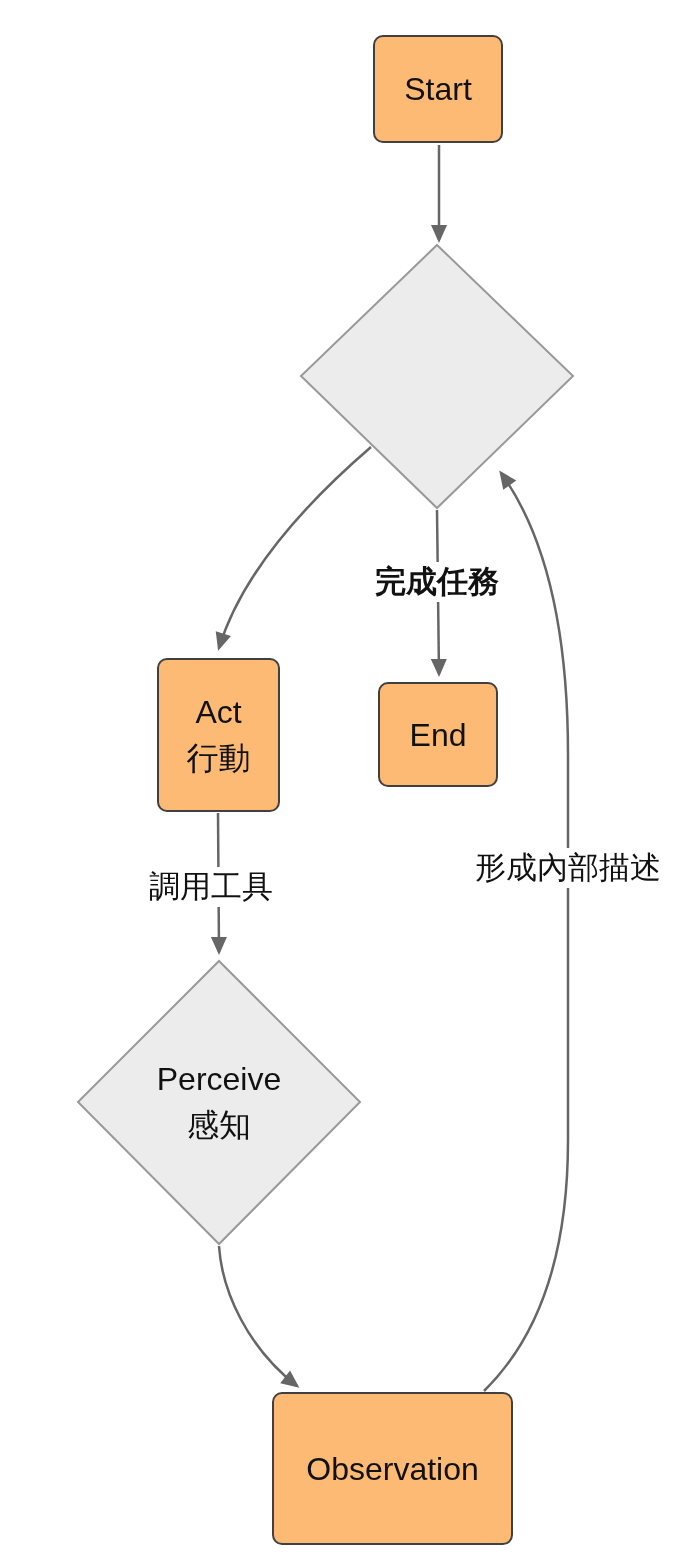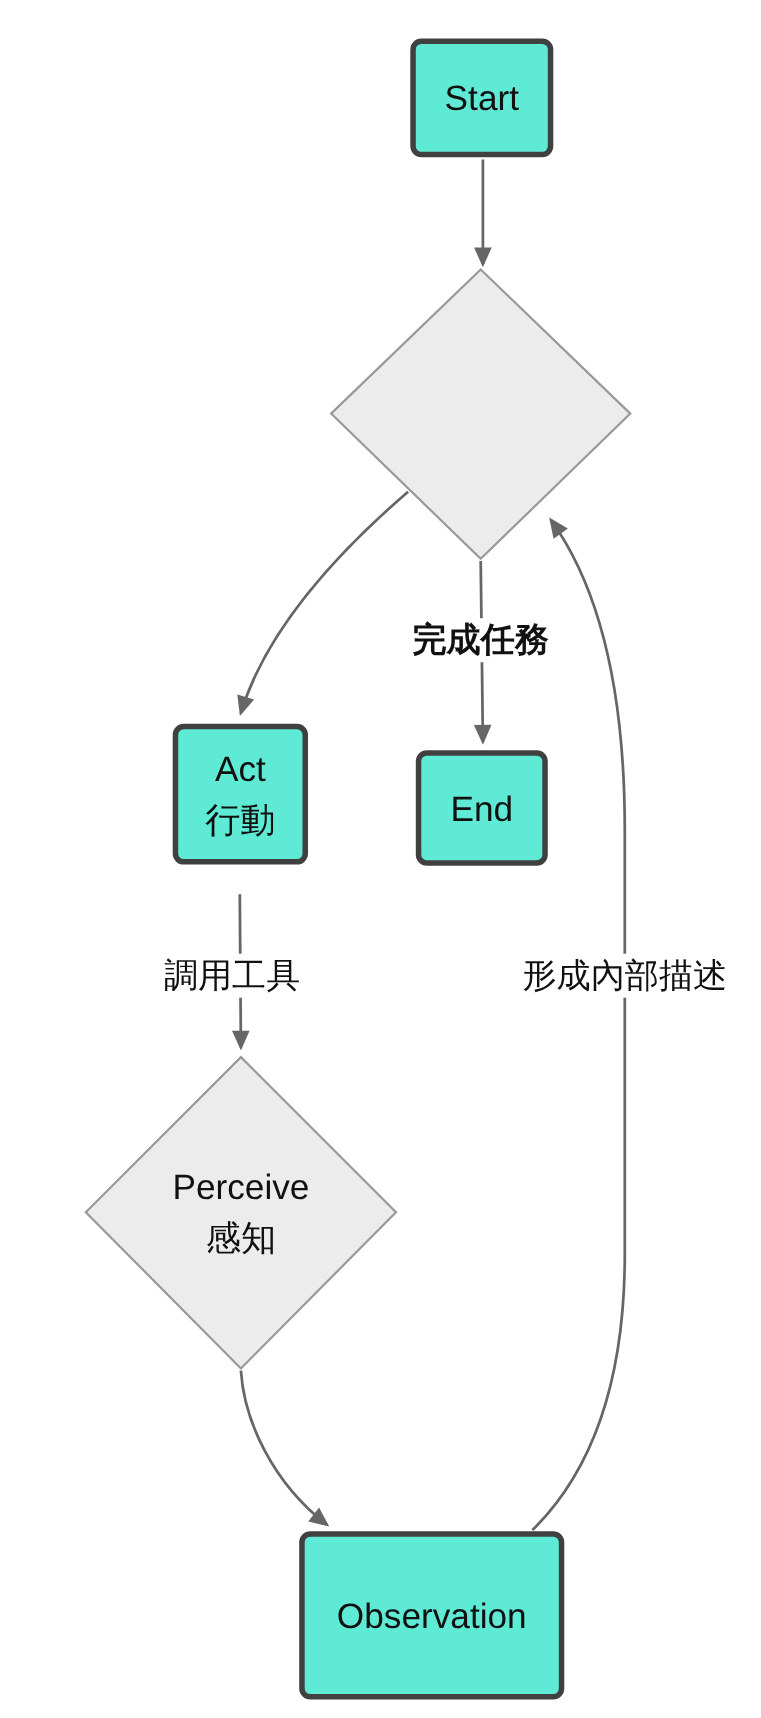--- a/index.html
+++ b/index.html
@@ -33,49 +33,49 @@
     display: flex;
     flex-direction: column;
     align-items: center;
     justify-content: center;
     text-align: center;
     font-size: 32px;
     line-height: 46px;
     color: #111111;
   }
   .node.rect {
-    background: #5eead4;
-    border: 5px solid #404040;
+    background: #fdba74;
+    border: 2px solid #404040;
     border-radius: 10px;
   }
   .node.diamond-text {
     background: transparent;
     border: none;
   }
   .n-start       { left: 373px; top: 35px;   width: 130px; height: 108px; }
   .n-reason      { left: 337px; top: 326px;  width: 200px; height: 100px; }
-  .n-act         { left: 157px; top: 658px;  width: 123px; height: 128px; }
+  .n-act         { left: 157px; top: 658px;  width: 123px; height: 154px; }
   .n-end         { left: 378px; top: 682px;  width: 120px; height: 105px; }
   .n-perceive    { left: 119px; top: 1052px; width: 200px; height: 100px; }
   .n-observation { left: 272px; top: 1392px; width: 241px; height: 153px; }
   .edge-label {
     position: absolute;
     transform: translate(-50%, -50%);
     background: #ffffff;
     padding: 2px 5px;
     font-size: 31px;
     line-height: 36px;
     white-space: nowrap;
     color: #111111;
     text-align: center;
   }
   .l-plan      { left: 215px; top: 582px; }
   .l-finish    { left: 437px; top: 582px; font-weight: bold; }
   .l-calltool  { left: 211px; top: 887px; }
-  .l-internal  { left: 568px; top: 887px; }
+  .l-internal  { left: 568px; top: 868px; }
   .l-observe   { left: 212px; top: 1313px; }
 </style>
 </head>
 <body>
 
 <div class="canvas">
 
   <svg class="edge-layer" width="692" height="1562" viewBox="0 0 692 1562" xmlns="http://www.w3.org/2000/svg">
     <defs>
       <marker id="arrowhead" markerWidth="20" markerHeight="20" refX="17" refY="10" orient="auto" markerUnits="userSpaceOnUse">

